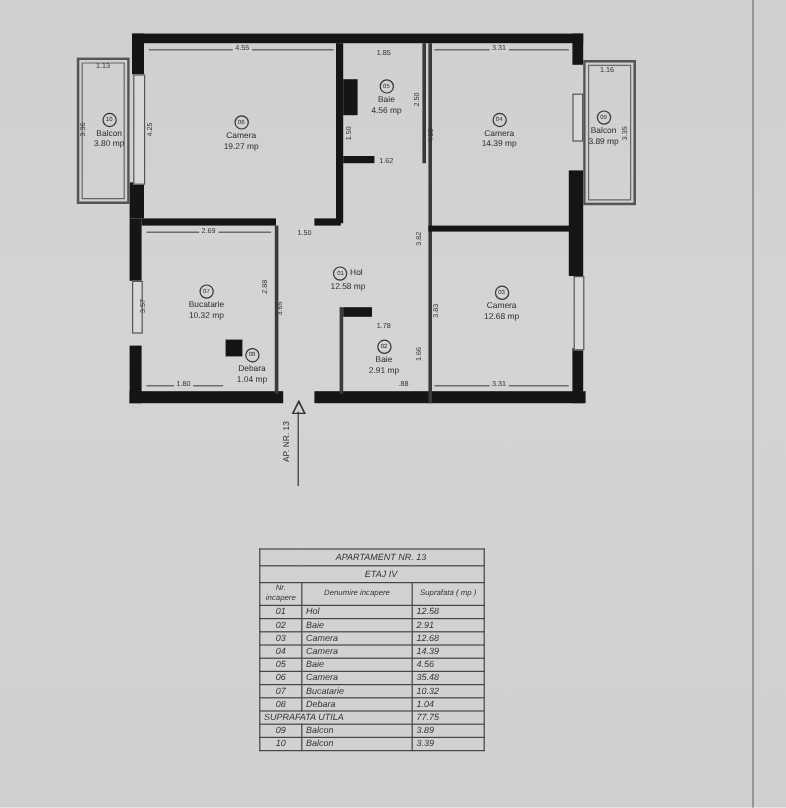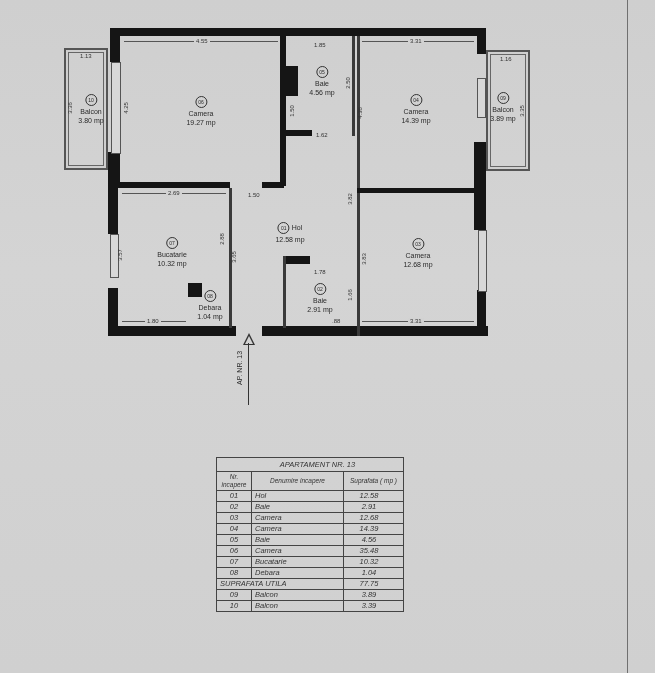--- a/index.html
+++ b/index.html
@@ -24,21 +24,21 @@
     .entrance-label { position: absolute; left: 236px; top: 385px; font-size: 7px; color: #2a2a2a; transform: rotate(-90deg); transform-origin: left top; white-space: nowrap; }
 
     table.summary {
       position: absolute; left: 216px; top: 457px; width: 188px;
       border-collapse: collapse; font-size: 7.5px; font-style: italic; color: #333;
     }
     table.summary td { border: 1px solid #444; padding: 0 3px; height: 10px; line-height: 10px; }
     table.summary .title td { text-align: center; height: 13px; padding-left: 18px; }
     table.summary .head td { text-align: center; line-height: 8px; font-size: 6.5px; height: 18px; }
     table.summary td.num { text-align: center; width: 28px; }
-    table.summary td.area { text-align: center; width: 44px; padding-right: 12px; }
+    table.summary td.area { text-align: left; width: 44px; padding-right: 12px; }
     table.summary .total td { font-weight: normal; margin-top: 28px; }
   </style>
 </head>
 <body>
 
 <div class="page-edge"></div>
 
 <div>
 
   <div class="wall" style="left:110px;top:28px;width:376px;height:8px;"></div>
@@ -157,20 +157,23 @@
   <div class="arrow-head"></div>
   <div class="arrow-line"></div>
   <div class="entrance-label">AP. NR. 13</div>
 </div>
 
 <table class="summary">
   <tbody>
       <tr class="title">
         <td colspan="3">APARTAMENT NR. 13</td>
       </tr>
+  <tr class="title">
+        <td colspan="3">ETAJ IV</td>
+      </tr>
   <tr class="head">
     <td class="num">Nr. incapere</td>
     <td>Denumire incapere</td>
     <td style="text-align:center;">Suprafata ( mp )</td>
   </tr>
   <tr>
         <td class="num">01</td>
         <td>Hol</td>
         <td class="area">12.58</td>
       </tr>

